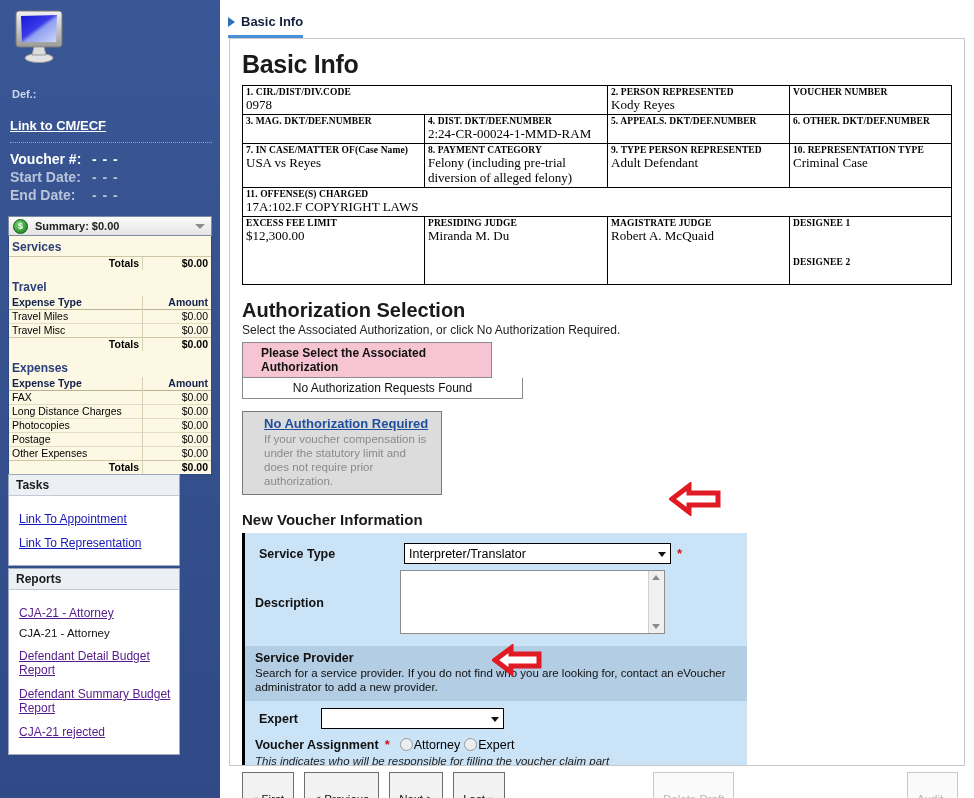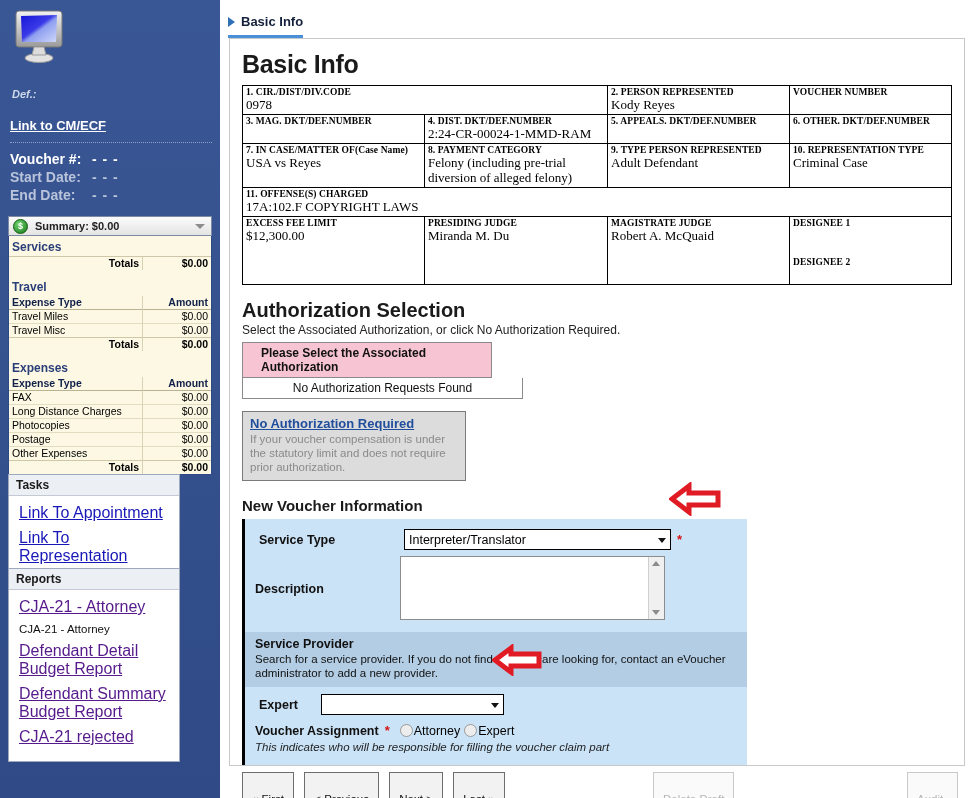--- a/index.html
+++ b/index.html
@@ -16,21 +16,20 @@
     position:absolute;left:0;top:0;width:220px;height:798px;
     background:#33518f;
     background:linear-gradient(180deg,#3a5795 0%,#2f4a86 100%);
     box-sizing:border-box;padding:0;
   }
   .monitor-icon{position:absolute;left:10px;top:8px;width:58px;height:56px;}
   .def-line{
     position:absolute;left:12px;top:88px;
     color:#cfd8ea;font-size:11px;font-weight:bold;
     font-family:"Liberation Sans",sans-serif;
-    font-style:italic;
   }
   .cmecf-link{
     position:absolute;left:10px;top:118px;
     color:#ffffff;font-size:13px;font-weight:bold;
     text-decoration:underline;cursor:pointer;
   }
   .dotted-sep{
     position:absolute;left:10px;top:142px;width:202px;height:0;
     border-top:1px dotted #8ea3cc;
   }
@@ -82,22 +81,22 @@
   .panel{
     position:absolute;left:8px;width:172px;background:#ffffff;
     border:1px solid #9fa9bd;box-sizing:border-box;
   }
   .panel-head{
     background:#eceff4;border-bottom:1px solid #c3c9d5;
     font-weight:bold;font-size:12px;color:#1a1a1a;padding:3px 7px;
   }
   .panel-body{padding:6px 7px 8px 7px;}
   .panel-body a{
-    display:block;color:#551a8b;font-size:16px;text-decoration:underline;
-    margin:2px 0 7px 3px;cursor:pointer;
+    display:block;color:#551a8b;font-size:12px;text-decoration:underline;
+    margin:10px 0 7px 3px;cursor:pointer;
   }
   .panel-body a.blue{color:#1818b8;}
   .panel-body span.plain{
     display:block;color:#111;font-size:11.5px;margin:2px 0 7px 3px;
   }
   #tasks-panel{top:474px;}
   #reports-panel{top:568px;}
 
   
   .main{position:absolute;left:220px;top:0;width:754px;height:798px;background:#fff;}
@@ -142,22 +141,22 @@
   .sub{font-size:12px;color:#222;margin:0 0 5px 0;}
   .auth-pink{
     width:250px;background:#f6c4d2;border:1px solid #8a8a8a;box-sizing:border-box;
     font-weight:bold;font-size:12px;color:#111;padding:3px 18px;
   }
   .auth-none{
     width:281px;background:#fff;border:1px solid #8a8a8a;border-top:none;box-sizing:border-box;
     font-size:12px;color:#111;padding:3px 6px;text-align:center;
   }
   .noauth{
-    margin-top:12px;width:224px;background:#dcdcdc;border:1px solid #7a7a7a;
-    box-sizing:border-box;padding:4px 7px 6px 7px;
+    margin-top:12px;width:200px;background:#dcdcdc;border:1px solid #7a7a7a;
+    box-sizing:border-box;padding:4px 7px 6px 21px;
   }
   .noauth .lk{
     color:#1f4e9c;font-size:13px;font-weight:bold;text-decoration:underline;cursor:pointer;
   }
   .noauth .tx{color:#8a8a8a;font-size:11.5px;line-height:14px;margin-top:1px;}
 
   .h3{font-size:15px;font-weight:bold;color:#1a1a1a;margin:16px 0 5px 12px;}
 
   .formpanel{
     margin-left:12px;width:505px;background:#cbe3f7;

